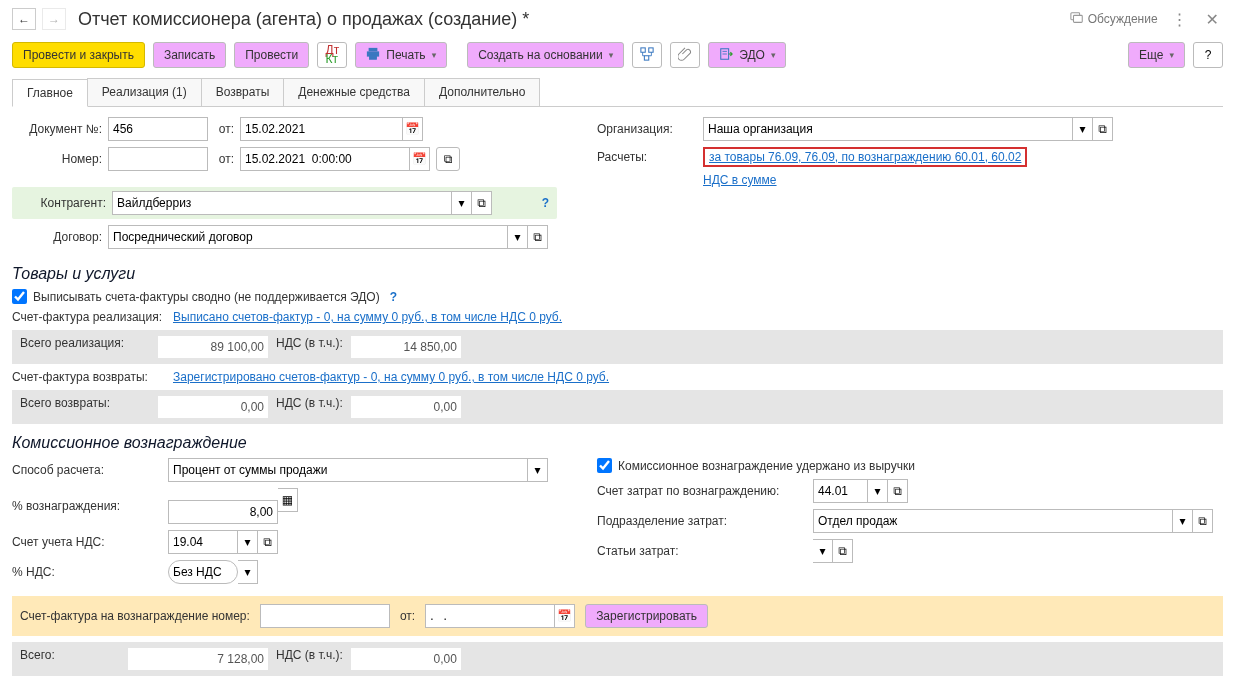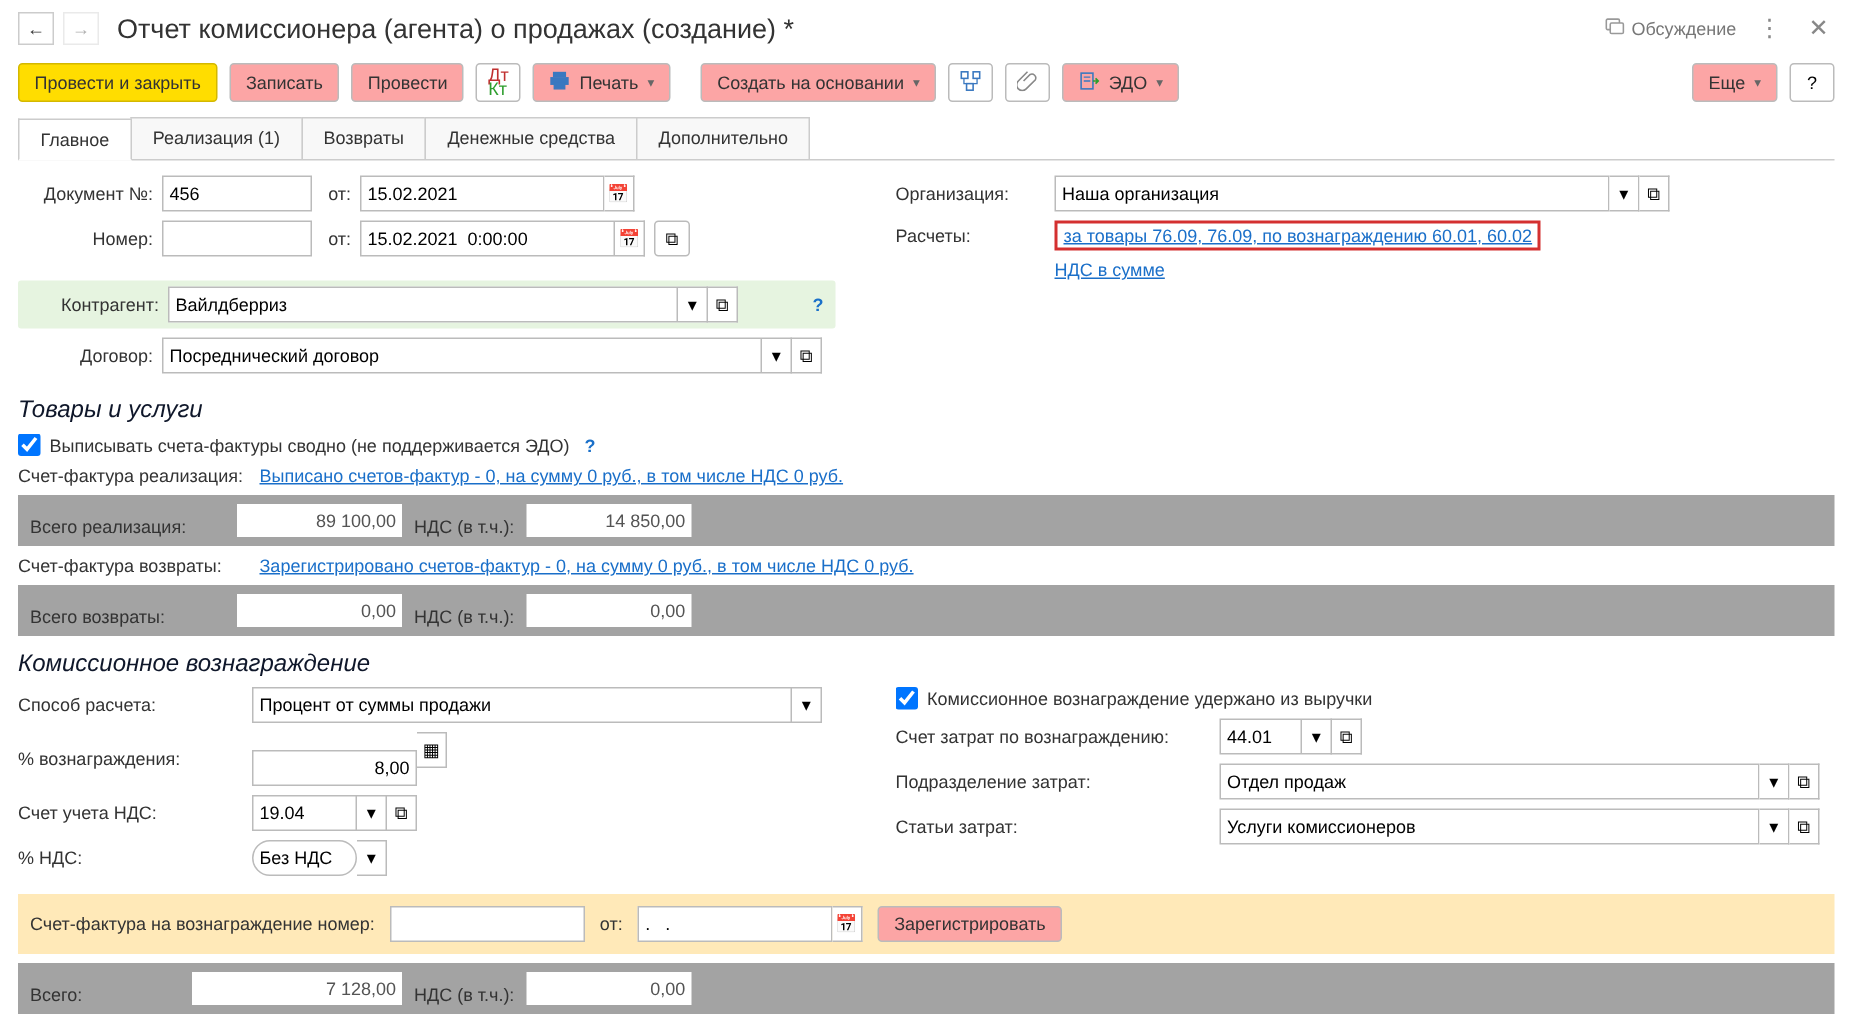--- a/index.html
+++ b/index.html
@@ -10,21 +10,21 @@
 .nav-btn { width: 24px; height: 22px; border: 1px solid #ccc; background: #fff; display: flex; align-items: center; justify-content: center; cursor: pointer; }
 .nav-btn.disabled { opacity: 0.4; }
 .title { font-size: 18px; color: #333; margin-left: 6px; flex: 1; }
 .top-right { display: flex; align-items: center; gap: 10px; }
 .discuss { display: flex; align-items: center; gap: 4px; color: #777; cursor: pointer; }
 .kebab { font-size: 16px; color: #888; cursor: pointer; padding: 0 4px; }
 .close-x { font-size: 16px; color: #888; cursor: pointer; padding: 0 4px; }
 
 
 .toolbar { display: flex; align-items: center; gap: 8px; margin-bottom: 10px; }
-.btn { height: 26px; border: 1px solid #bbb; background: #fca5a5; padding: 0 10px; cursor: pointer; display: inline-flex; align-items: center; gap: 6px; color: #333; border-radius: 3px; }
+.btn { height: 26px; border: 1px solid #bbb; background: #f0abfc; padding: 0 10px; cursor: pointer; display: inline-flex; align-items: center; gap: 6px; color: #333; border-radius: 3px; }
 .btn.primary { background: #ffdd00; border-color: #d4b800; font-weight: 400; }
 .btn .caret { font-size: 9px; color: #666; }
 .iconbtn { width: 30px; height: 26px; border: 1px solid #bbb; background: #fff; display: inline-flex; align-items: center; justify-content: center; cursor: pointer; border-radius: 3px; }
 .toolbar-gap { width: 4px; }
 .toolbar-spacer { flex: 1; }
 
 
 .tabs { display: flex; border-bottom: 1px solid #ccc; margin-bottom: 10px; }
 .tab { border: 1px solid #ccc; border-bottom: none; padding: 6px 14px; margin-right: -1px; cursor: pointer; background: #f8f8f8; }
 .tab.active { background: #fff; border-bottom: 1px solid #fff; position: relative; top: 1px; }
@@ -48,21 +48,21 @@
 .highlight-green { background: #e6f4e0; padding: 4px; border-radius: 2px; margin-top: 16px; }
 .qmark { color: #1a70c9; cursor: pointer; font-weight: bold; padding: 0 4px; }
 
 .section-head { color: #0f172a; font-size: 16px; margin: 10px 0 6px; font-style: italic; }
 .chk-row { display: flex; align-items: center; gap: 6px; margin-bottom: 6px; }
 .chk { width: 15px; height: 15px; }
 
 .link { color: #1a6fc9; text-decoration: underline; cursor: pointer; }
 .boxed-link { border: 2px solid #d43030; padding: 1px 4px; display: inline-block; }
 
-.shaded { background: #a3a3a3; padding: 6px 8px; display: flex; align-items: flex-end; gap: 8px; margin-bottom: 6px; }
+.shaded { background: #e5e5e5; padding: 6px 8px; display: flex; align-items: flex-start; gap: 8px; margin-bottom: 6px; }
 .shaded input[disabled] { background: #fff; }
 .val-box { width: 110px; height: 22px; border: none; background: transparent; text-align: right; padding-right: 4px; }
 
 .orange-box { background: #ffe9b8; padding: 8px; display: flex; align-items: center; gap: 10px; margin-top: 6px; margin-bottom: 6px; }
 .btn-sm { height: 24px; }
 
 .icon-svg { width: 14px; height: 14px; }
 .printer-svg path, .printer-svg rect { fill: #3a78c0; }
 </style>
 </head>
@@ -337,21 +337,20 @@
             <span>▾</span>
           </button>
         <button class="fld-btn">
             <span>⧉</span>
           </button>
       </div>
     </div>
     <div class="row">
       <span class="lbl" style="width:210px">Статьи затрат:</span>
       <div class="fld-wrap" style="flex:1">
-        <input type="text" style="width: 360px;" value="Услуги комиссионеров">
         <button class="fld-btn">
             <span>▾</span>
           </button>
         <button class="fld-btn">
             <span>⧉</span>
           </button>
       </div>
     </div>
   </div>
 </div>

